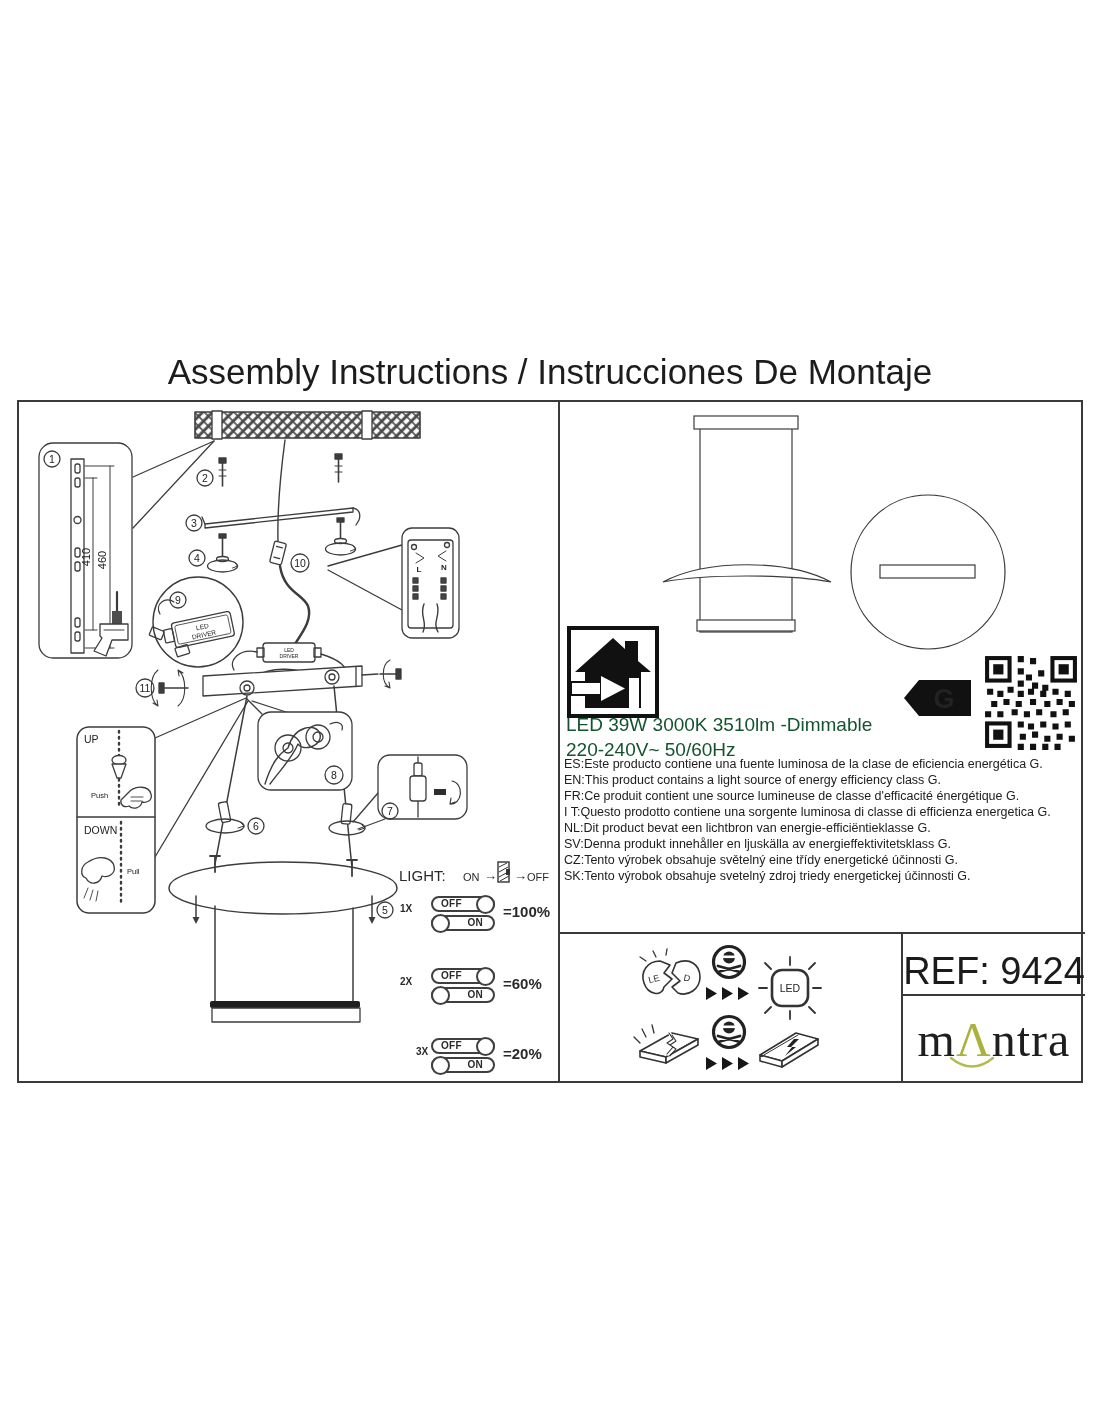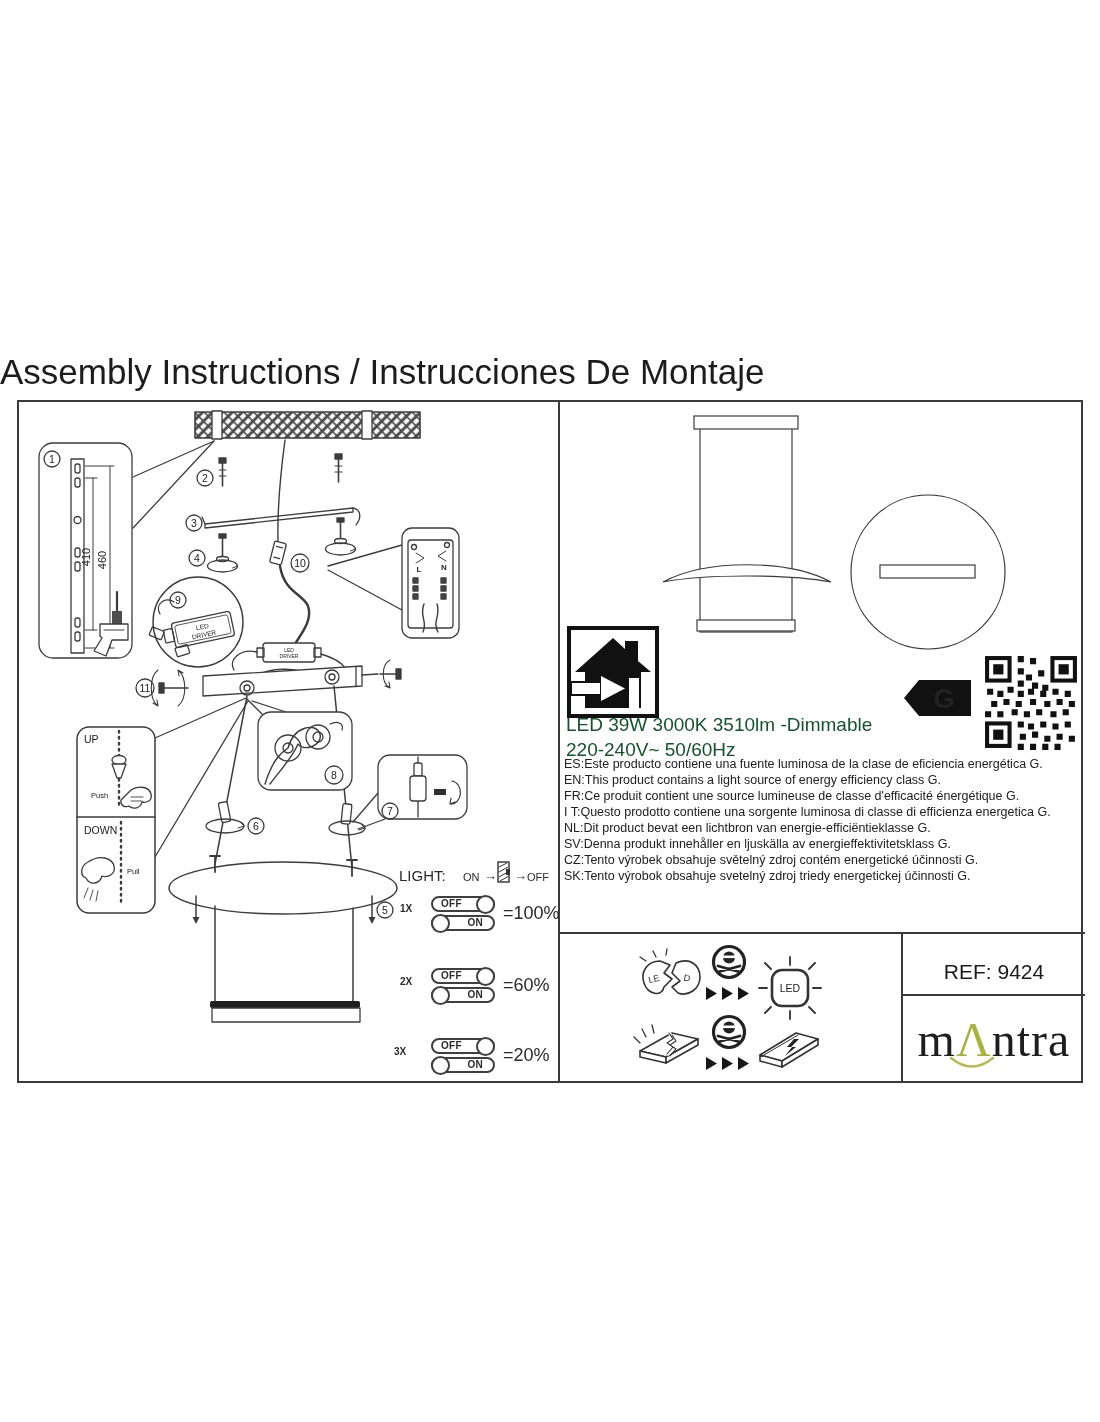--- a/index.html
+++ b/index.html
@@ -1,35 +1,35 @@
 <!DOCTYPE html>
 <html><head>
 <meta charset="utf-8">
 <style>
   html,body{margin:0;padding:0;background:#fff}
   body{font-family:"Liberation Sans",sans-serif;color:#222}
   .page{position:relative;width:1100px;height:1422px;background:#fff;overflow:hidden}
   .abs{position:absolute}
   .ln{position:absolute;background:#3a3a3a}
-  .title{position:absolute;left:0;top:352px;width:1100px;text-align:left;
+  .title{position:absolute;left:0;top:352px;width:1100px;text-align:center;
          font-size:35px;color:#1c1c1c;white-space:nowrap}
   svg{overflow:visible;display:block}
   svg text{font-family:"Liberation Sans",sans-serif;fill:#222;stroke:none}
   .spec{position:absolute;font-size:19px;color:#14532d;white-space:nowrap}
   .lang{font-size:12.5px;line-height:16px;color:#202020;white-space:nowrap}
   .pill{position:absolute;width:64px;height:16px;border:2px solid #3f3f3f;border-radius:10px;
         box-sizing:border-box;background:#fff}
   .knob{position:absolute;top:-3px;width:19px;height:19px;border:2px solid #3f3f3f;border-radius:50%;
         background:#fff;box-sizing:border-box}
   .pill .lab{position:absolute;top:0px;font-size:10px;font-weight:700;letter-spacing:.3px;color:#2a2a2a}
   .row-label{position:absolute;font-size:10px;font-weight:700;color:#2a2a2a}
-  .pct{position:absolute;font-size:18px;font-weight:400;color:#2a2a2a}
+  .pct{position:absolute;font-size:15px;font-weight:700;color:#2a2a2a}
   .lightrow{position:absolute;font-weight:400;color:#2a2a2a;white-space:nowrap}
   .ref{position:absolute;left:903px;top:933px;width:182px;height:77px;display:flex;
-       align-items:center;justify-content:center;font-size:21px;color:#1b1b1b;white-space:nowrap}
+       align-items:center;justify-content:center;font-size:38px;color:#1b1b1b;white-space:nowrap}
   .brand{position:absolute;left:903px;top:996px;width:182px;height:87px;display:flex;
          align-items:center;justify-content:center;font-family:"Liberation Serif",serif;
          font-size:48px;color:#1e1e1e;letter-spacing:1px}
   .brand .caret{color:#a9b23c;font-weight:400}
 </style>
 </head>
 <body>
 
 <div class="page">
 
@@ -335,21 +335,21 @@
   <div class="pill" style="left:431px;top:968px">
     <span class="lab" style="left:8px">OFF</span>
     <span class="knob" style="right:-2px"></span>
   </div>
   <div class="pill" style="left:431px;top:987px">
     <span class="knob" style="left:-2px"></span>
     <span class="lab" style="right:10px">ON</span>
   </div>
   <div class="pct" style="left:503px;top:975px">=60%</div>
 
-  <div class="row-label" style="left:394px;top:1046px">3X</div>
+  <div class="row-label" style="left:416px;top:1046px">3X</div>
   <div class="pill" style="left:431px;top:1038px">
     <span class="lab" style="left:8px">OFF</span>
     <span class="knob" style="right:-2px"></span>
   </div>
   <div class="pill" style="left:431px;top:1057px">
     <span class="knob" style="left:-2px"></span>
     <span class="lab" style="right:10px">ON</span>
   </div>
   <div class="pct" style="left:503px;top:1045px">=20%</div>
 
@@ -410,21 +410,21 @@
     </g>
   </svg>
 
   <div class="abs" style="left:564px;top:756px;width:520px">
     <div class="lang">ES:Este producto contiene una fuente luminosa de la clase de eficiencia energética G.</div>
     <div class="lang">EN:This product contains a light source of energy efficiency class G.</div>
     <div class="lang">FR:Ce produit contient une source lumineuse de classe d'efficacité énergétique G.</div>
     <div class="lang">I T:Questo prodotto contiene una sorgente luminosa di classe di efficienza energetica G.</div>
     <div class="lang">NL:Dit product bevat een lichtbron van energie-efficiëntieklasse G.</div>
     <div class="lang">SV:Denna produkt innehåller en ljuskälla av energieffektivitetsklass G.</div>
-    <div class="lang">CZ:Tento výrobek obsahuje světelný zdroj contém energetické účinnosti G.</div>
+    <div class="lang">CZ:Tento výrobek obsahuje světelný eine třídy energetické účinnosti G.</div>
     <div class="lang">SK:Tento výrobok obsahuje svetelný zdroj triedy energetickej účinnosti G.</div>
   </div>
 
   <svg class="abs" style="left:560px;top:935px" width="340" height="146" viewBox="0 0 340 146" fill="none" stroke="#333" stroke-width="1.6" stroke-linecap="round" stroke-linejoin="round">
     <defs>
       <g id="tech">
         <circle r="15.5" fill="#fff" stroke="#222" stroke-width="3.2"></circle>
         <circle cy="-4.5" r="6" fill="#222" stroke="none"></circle>
         <rect x="-6" y="-6.5" width="12" height="2.6" fill="#fff" stroke="none"></rect>
         <path d="M-11,4 L11,10 M-11,10 L11,4" stroke="#222" stroke-width="2.8"></path>

